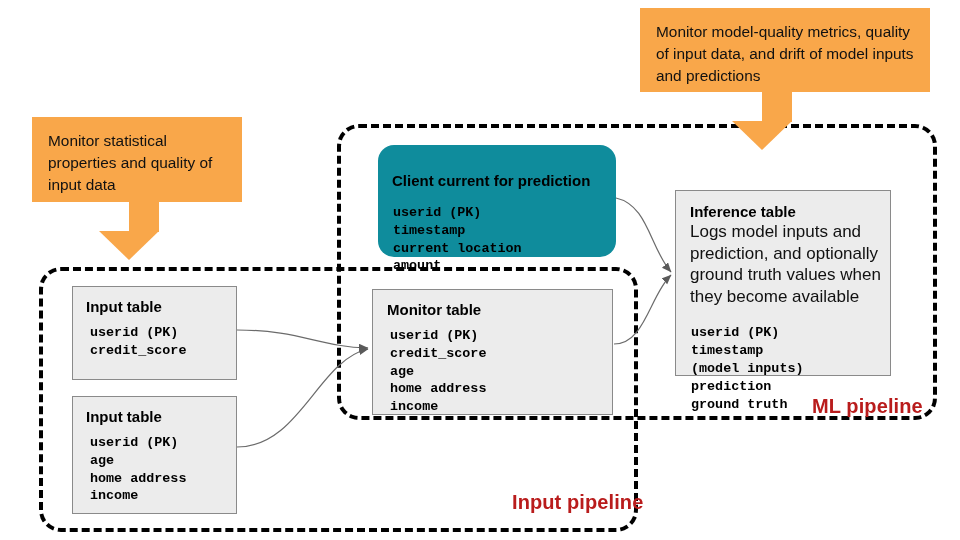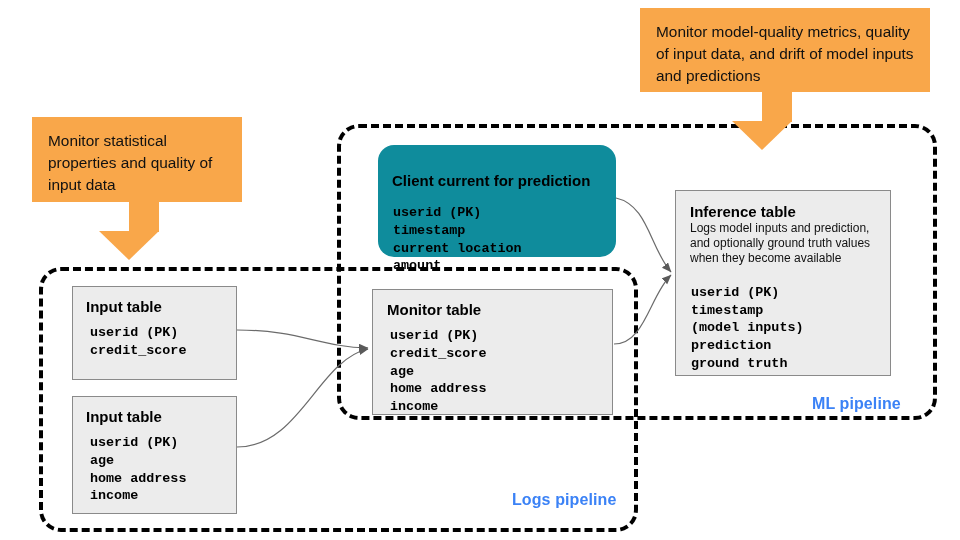--- a/index.html
+++ b/index.html
@@ -18,23 +18,23 @@
     border:4px dashed #000000;
     border-radius:22px;
     box-sizing:border-box;
     background:transparent;
   }
   #ml-pipeline{left:337px;top:124px;width:600px;height:296px;}
   #data-pipeline{left:39px;top:267px;width:599px;height:265px;}
 
   .pipeline-label{
     position:absolute;
-    font-size:16px;
+    font-size:20px;
     font-weight:bold;
-    color:#3b82f6;
+    color:#b91c1c;
     white-space:nowrap;
     letter-spacing:.1px;
   }
   #ml-pipeline-label{left:812px;top:395px;}
   #data-pipeline-label{left:512px;top:491px;}
 
   
   .ebox{
     position:absolute;
     background:#ececec;
@@ -42,21 +42,21 @@
     box-sizing:border-box;
   }
   .ebox .etitle{
     font-size:15px;
     font-weight:bold;
     color:#000;
     margin:0;
     white-space:nowrap;
   }
   .ebox .edesc{
-    font-size:12px;
+    font-size:17px;
     color:#111;
     line-height:1.27;
     margin:1px 0 0 0;
   }
   .ebox .efields{
     font-family:"Liberation Mono", monospace;
     font-size:13.4px;
     font-weight:bold;
     color:#000;
     line-height:1.33;
@@ -130,21 +130,21 @@
 </style>
 </head>
 <body>
 
 <div id="stage">
 
   <div class="pipeline" id="ml-pipeline"></div>
   <div class="pipeline" id="data-pipeline"></div>
 
   <div class="pipeline-label" id="ml-pipeline-label">ML pipeline</div>
-  <div class="pipeline-label" id="data-pipeline-label">Logs pipeline</div>
+  <div class="pipeline-label" id="data-pipeline-label">Input pipeline</div>
 
   <svg id="connectors" viewBox="0 0 960 540" xmlns="http://www.w3.org/2000/svg">
     <defs>
       <marker id="ah" markerWidth="9" markerHeight="9" refX="7.6" refY="3.4" orient="auto" markerUnits="strokeWidth">
         <path d="M0,0 L8,3.4 L0,6.8 z" fill="#5a5a5a"></path>
       </marker>
     </defs>
 
     <path d="M237,330 C300,330 320,347 368,348" fill="none" stroke="#6b6b6b" stroke-width="1.2" marker-end="url(#ah)"></path>
 

